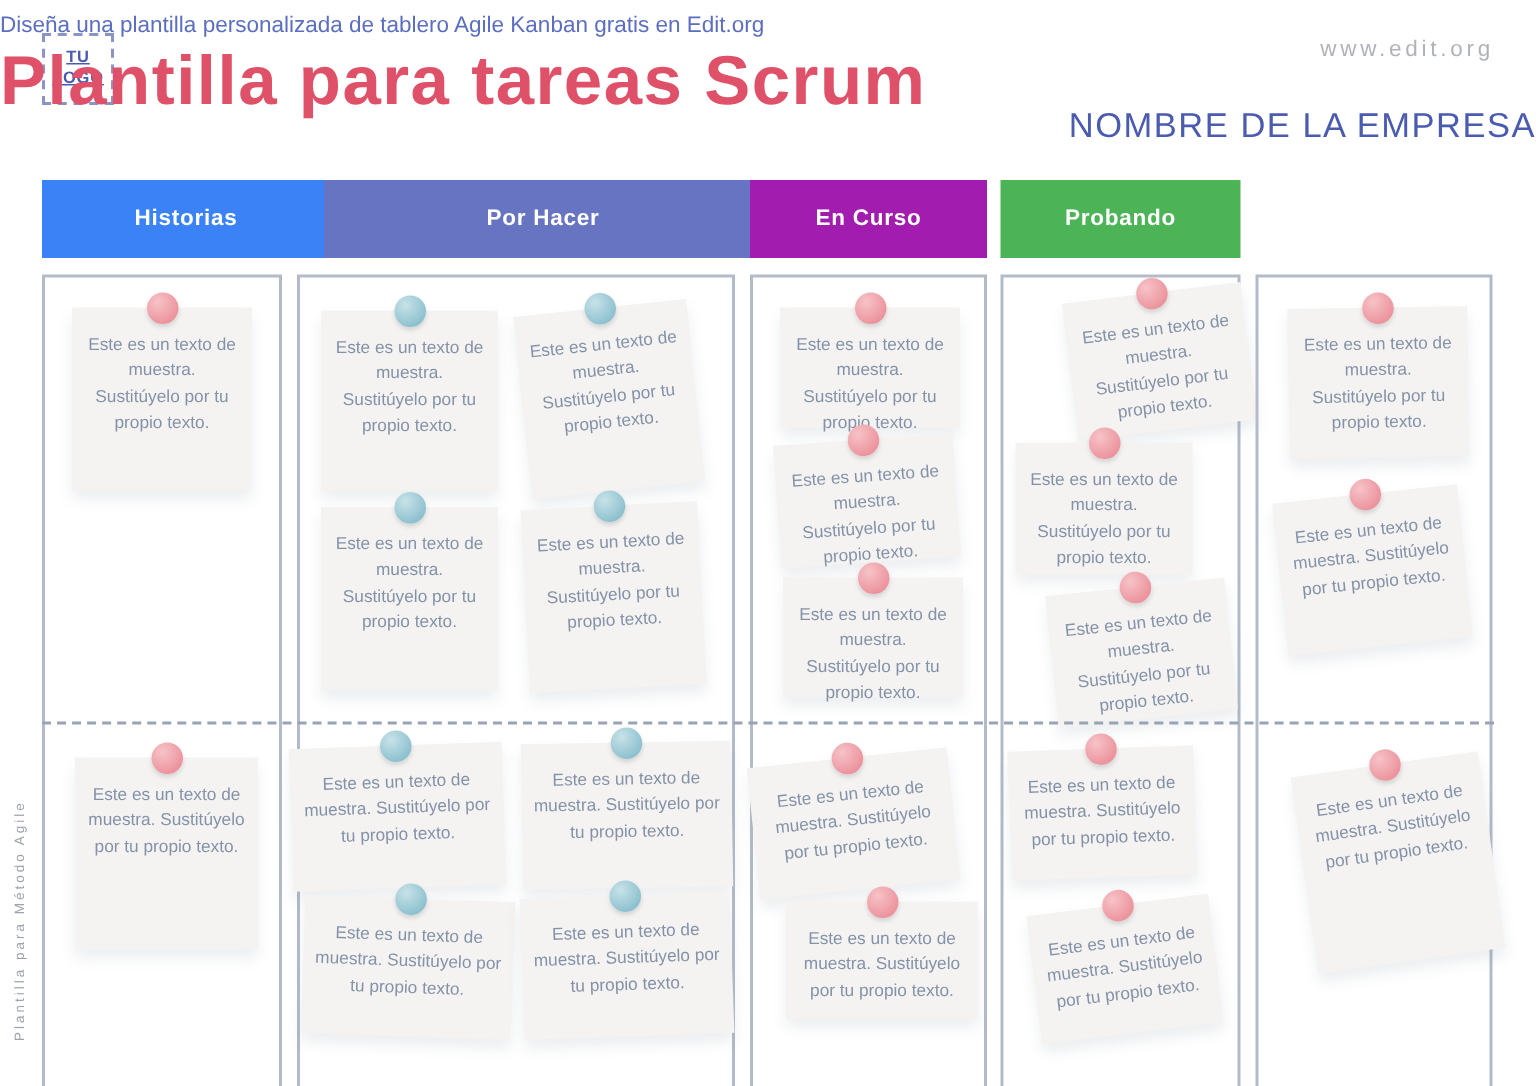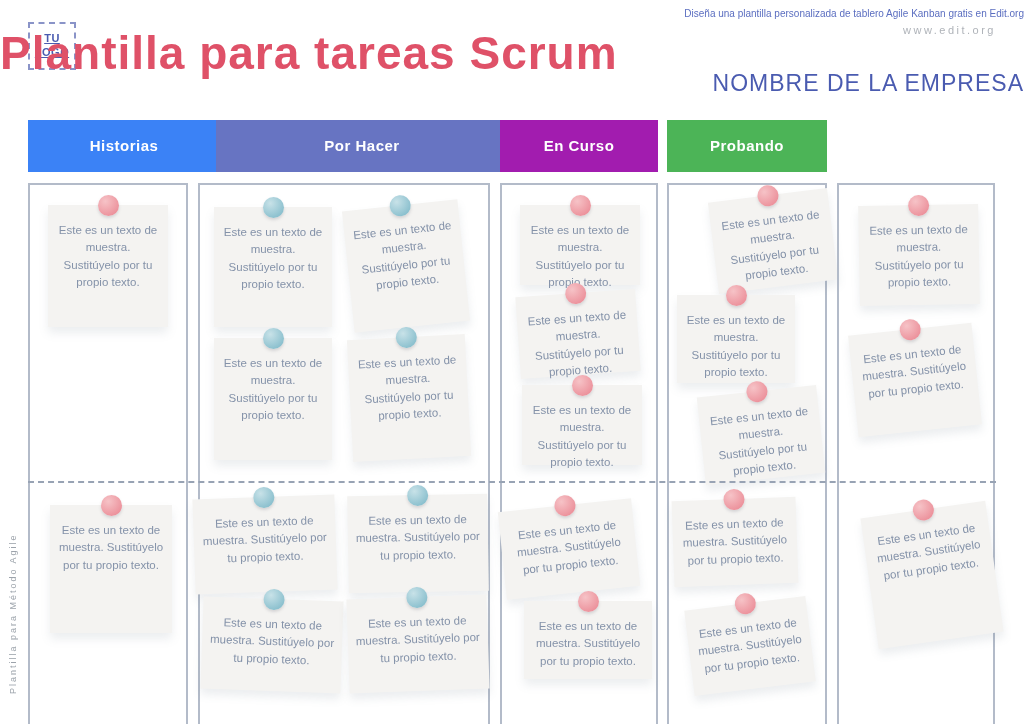--- a/index.html
+++ b/index.html
@@ -1,24 +1,24 @@
 <!DOCTYPE html>
 <html><head>
 <meta charset="utf-8">
 <style>
   html,body{margin:0;padding:0;background:#ffffff;}
   .page{position:relative;width:1024px;height:724px;background:#ffffff;overflow:hidden;
         font-family:"Liberation Sans",sans-serif;}
-  .tagline{position:absolute;top:8px;left:0;width:100%;text-align:right;
-           font-size:10px;color:#5B6EC0;}
+  .tagline{position:absolute;top:8px;left:0;width:100%;text-align:left;
+           font-size:15px;color:#5B6EC0;}
   .logo-box{position:absolute;left:28px;top:22px;width:44px;height:44px;
             border:2px dashed #8A94C8;display:flex;flex-direction:column;
             align-items:center;justify-content:center;color:#4A5BB0;
             font-weight:bold;font-size:11px;line-height:1.25;letter-spacing:.5px;text-decoration:underline;}
-  .website{position:absolute;right:28px;top:24px;font-size:11px;color:#AFB3B9;
+  .website{position:absolute;right:28px;top:24px;font-size:15px;color:#AFB3B9;
            letter-spacing:2.5px;}
   .title{position:absolute;top:26px;left:0;width:100%;text-align:left;
          font-size:46px;font-weight:800;color:#DF5168;letter-spacing:1px;}
   .subtitle{position:absolute;top:70px;left:0;width:100%;text-align:right;
             font-size:23px;color:#4A5BB0;letter-spacing:1px;}
   .board{position:absolute;left:28px;top:120px;width:968px;height:573px;}
   .col-header{position:absolute;top:0;height:52px;line-height:52px;text-align:center;
               color:#ffffff;font-weight:bold;font-size:15px;letter-spacing:.5px;}
   .col-box{position:absolute;top:63px;height:606px;border:2px solid #B3BBC9;
            box-sizing:border-box;}

